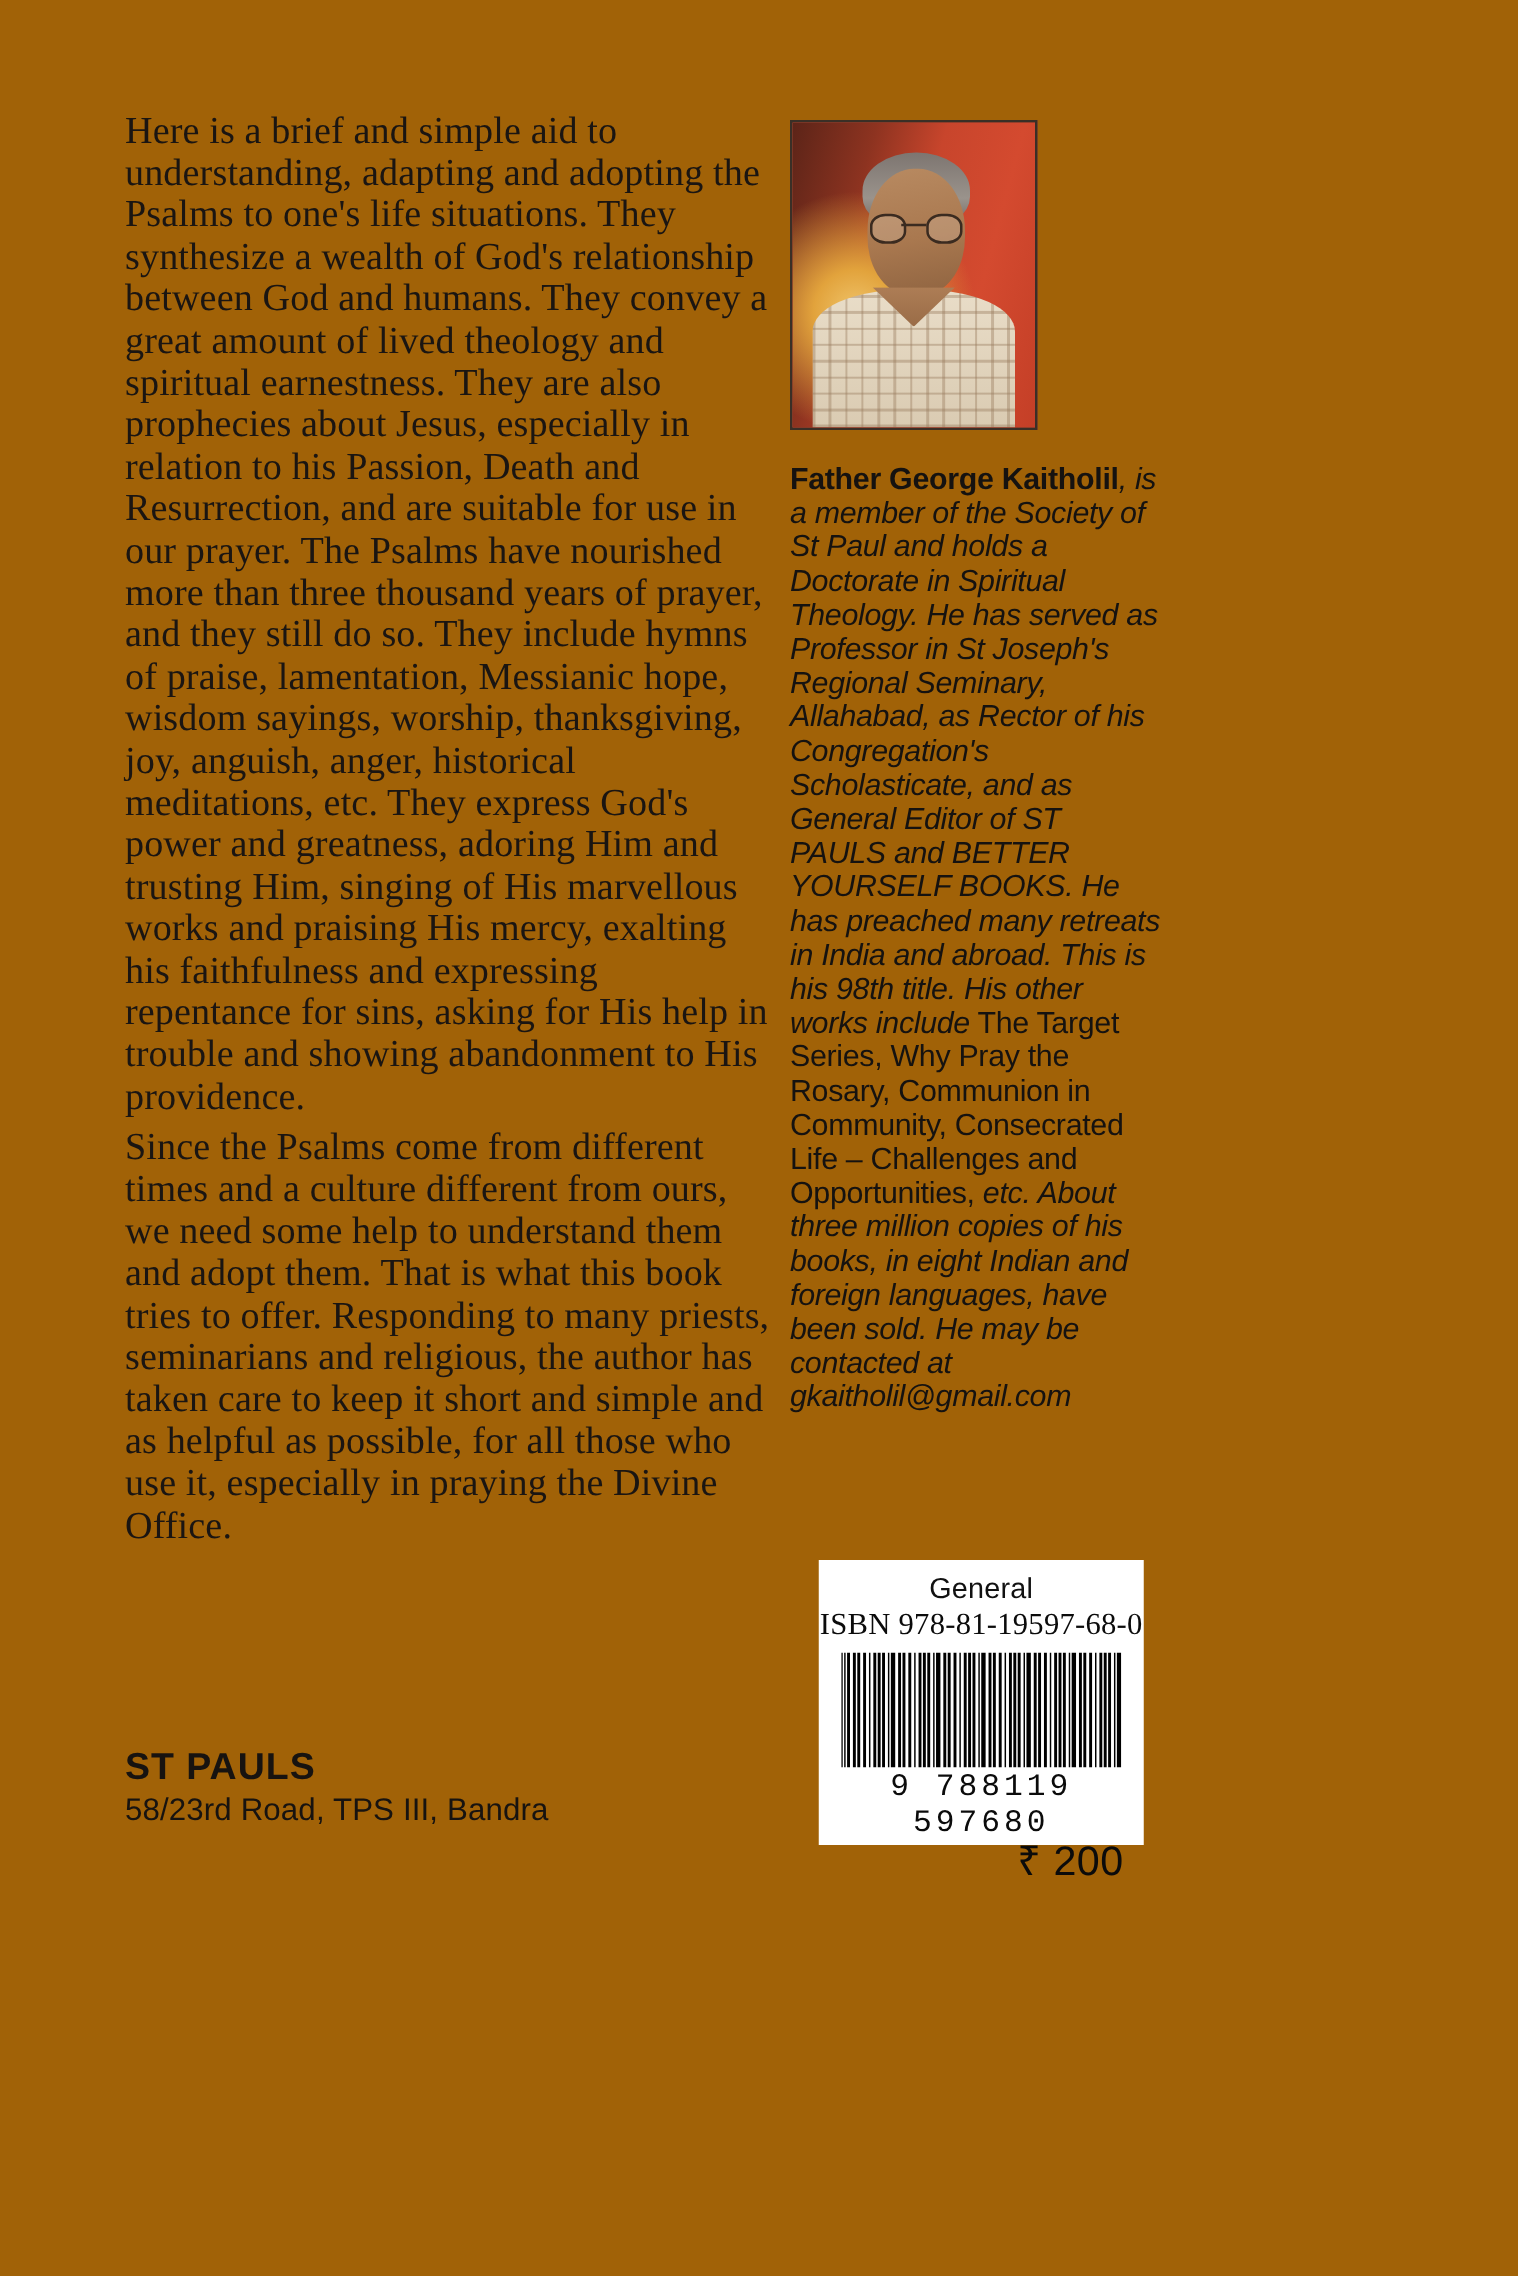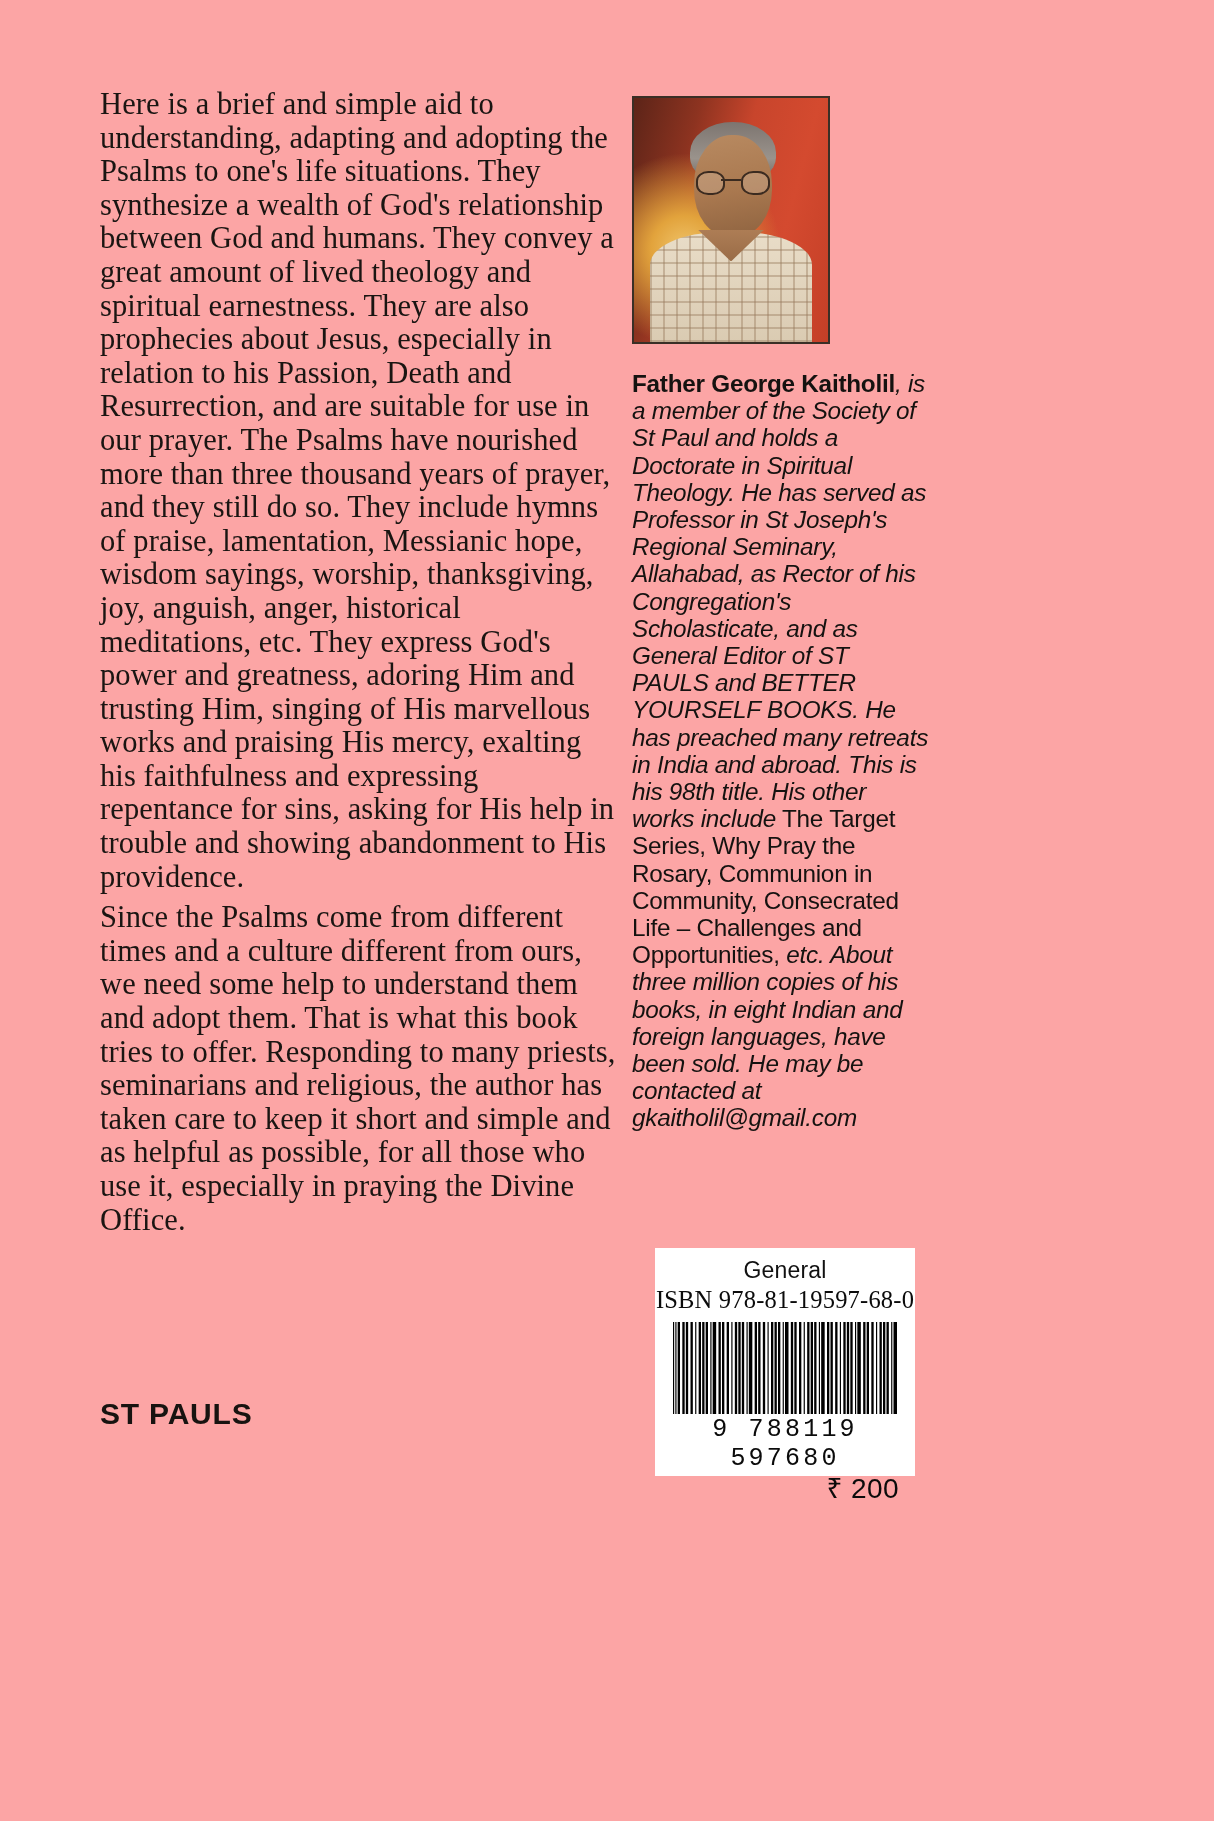--- a/index.html
+++ b/index.html
@@ -10,21 +10,21 @@
     width: 1214px;
     height: 1821px;
     background: #e7cfb4;
     font-family: "Liberation Serif", serif;
     overflow: hidden;
     position: relative;
   }
   .cover {
     position: absolute;
     inset: 0;
-    background: #fca5a5;
+    background: #a16207;
   }
 
   
   .blurb {
     position: absolute;
     left: 100px;
     top: 88px;
     width: 516px;
     color: #1a1512;
     font-family: "Liberation Serif", serif;
@@ -196,40 +196,41 @@
     font-family: Liberation Mono, monospace;
     font-size: 25px;
     color: #0b0b0b;
     letter-spacing: 3.2px;
     line-height: 29px;
     margin-top: 1px;
   }
   .bc-price {
     text-align: right;
     font-family: "Liberation Sans", sans-serif;
-    font-size: 28px;
+    font-size: 33px;
     color: #0b0b0b;
     line-height: 28px;
     padding-right: 16px;
     margin-top: 2px;
     letter-spacing: 0.4px;
   }
 </style>
 </head>
 <body>
 
 <div class="cover">
 
   <div class="blurb">
     <p>Here is a brief and simple aid to understanding, adapting and adopting the Psalms to one's life situations. They synthesize a wealth of God's relationship between God and humans. They convey a great amount of lived theology and spiritual earnestness. They are also prophecies about Jesus, especially in relation to his Passion, Death and Resurrection, and are suitable for use in our prayer. The Psalms have nourished more than three thousand years of prayer, and they still do so. They include hymns of praise, lamentation, Messianic hope, wisdom sayings, worship, thanksgiving, joy, anguish, anger, historical meditations, etc. They express God's power and greatness, adoring Him and trusting Him, singing of His marvellous works and praising His mercy, exalting his faithfulness and expressing repentance for sins, asking for His help in trouble and showing abandonment to His providence.</p>
     <p>Since the Psalms come from different times and a culture different from ours, we need some help to understand them and adopt them. That is what this book tries to offer. Responding to many priests, seminarians and religious, the author has taken care to keep it short and simple and as helpful as possible, for all those who use it, especially in praying the Divine Office.</p>
   </div>
 
   <div class="publisher">
     <div class="pub-name">ST PAULS</div>
+    <div class="pub-addr">58/23rd Road, TPS III, Bandra</div>
   </div>
 
   <div class="author-photo">
     <div class="ph-bg"></div>
     <div class="ph-shirt"></div>
     <div class="ph-hair"></div>
     <div class="ph-face"></div>
     <div class="ph-collar"></div>
     <div class="ph-glass-l"></div>
     <div class="ph-glass-r"></div>

